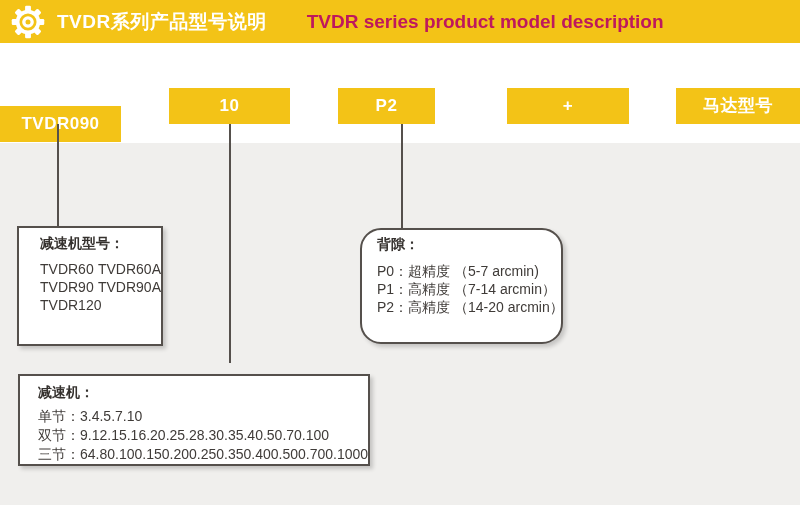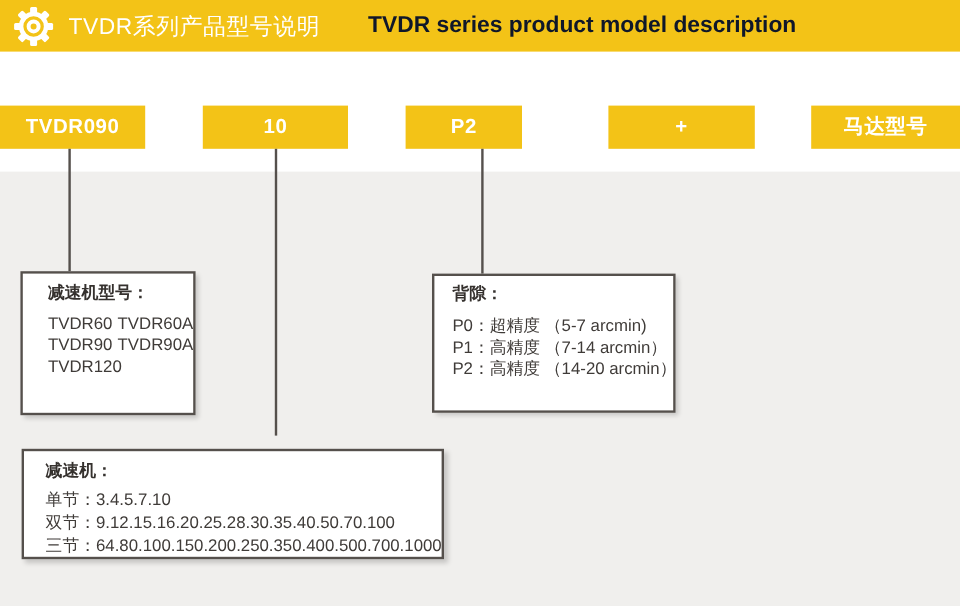--- a/index.html
+++ b/index.html
@@ -18,46 +18,46 @@
     width: 800px; height: 43px;
     background: #F3C317;
     display: flex;
     align-items: center;
   }
   .gear { margin-left: 8px; width: 40px; height: 40px; flex: 0 0 auto; }
   .title-zh {
     margin-left: 9px;
     color: #ffffff;
     font-size: 19px;
-    font-weight: normal;
+    font-weight: bold;
     letter-spacing: 0.5px;
     white-space: nowrap;
   }
   .title-en {
     margin-left: 40px;
-    color: #0f172a;
+    color: #be185d;
     font-size: 19px;
     font-weight: bold;
     white-space: nowrap;
   }
 
   
   .segment {
     position: absolute;
     top: 88px;
     height: 36px;
     background: #F3C317;
     color: #ffffff;
     font-size: 17px;
     font-weight: bold;
     text-align: center;
     line-height: 36px;
     letter-spacing: 0.5px;
   }
-  .seg-0 { left: 0;     width: 121px; }
+  .seg-0 { left: 0;     width: 121px; margin-top: 18px; }
   .seg-1 { left: 169px; width: 121px; }
   .seg-2 { left: 338px; width: 97px; }
   .seg-3 { left: 507px; width: 122px; }
   .seg-4 { left: 676px; width: 124px; }
 
   
   .panel {
     position: absolute;
     left: 0; top: 143px;
     width: 800px; height: 362px;
@@ -77,21 +77,21 @@
   
   .desc-box {
     position: absolute;
     background: #ffffff;
     border: 2px solid #55504C;
     box-shadow: 3px 3px 4px rgba(0,0,0,0.18);
     color: #3F3B38;
     font-size: 14px;
   }
   .box-a { left: 17px;  top: 226px; width: 146px; height: 120px; padding: 7px 0 0 21px; }
-  .box-b { left: 360px; top: 228px; width: 203px; height: 116px; padding: 6px 0 0 15px; }
+  .box-b { left: 360px; top: 228px; width: 203px; height: 116px; padding: 6px 0 0 15px; border-radius: 21px; }
   .box-c { left: 18px;  top: 374px; width: 352px; height: 92px;  padding: 8px 0 0 18px; }
 
   .box-title {
     font-weight: bold;
     font-size: 14px;
     color: #35312E;
   }
   .box-a .box-title { margin-bottom: 7px; }
   .box-b .box-title { margin-bottom: 8px; }
   .box-c .box-title { margin-bottom: 5px; }

